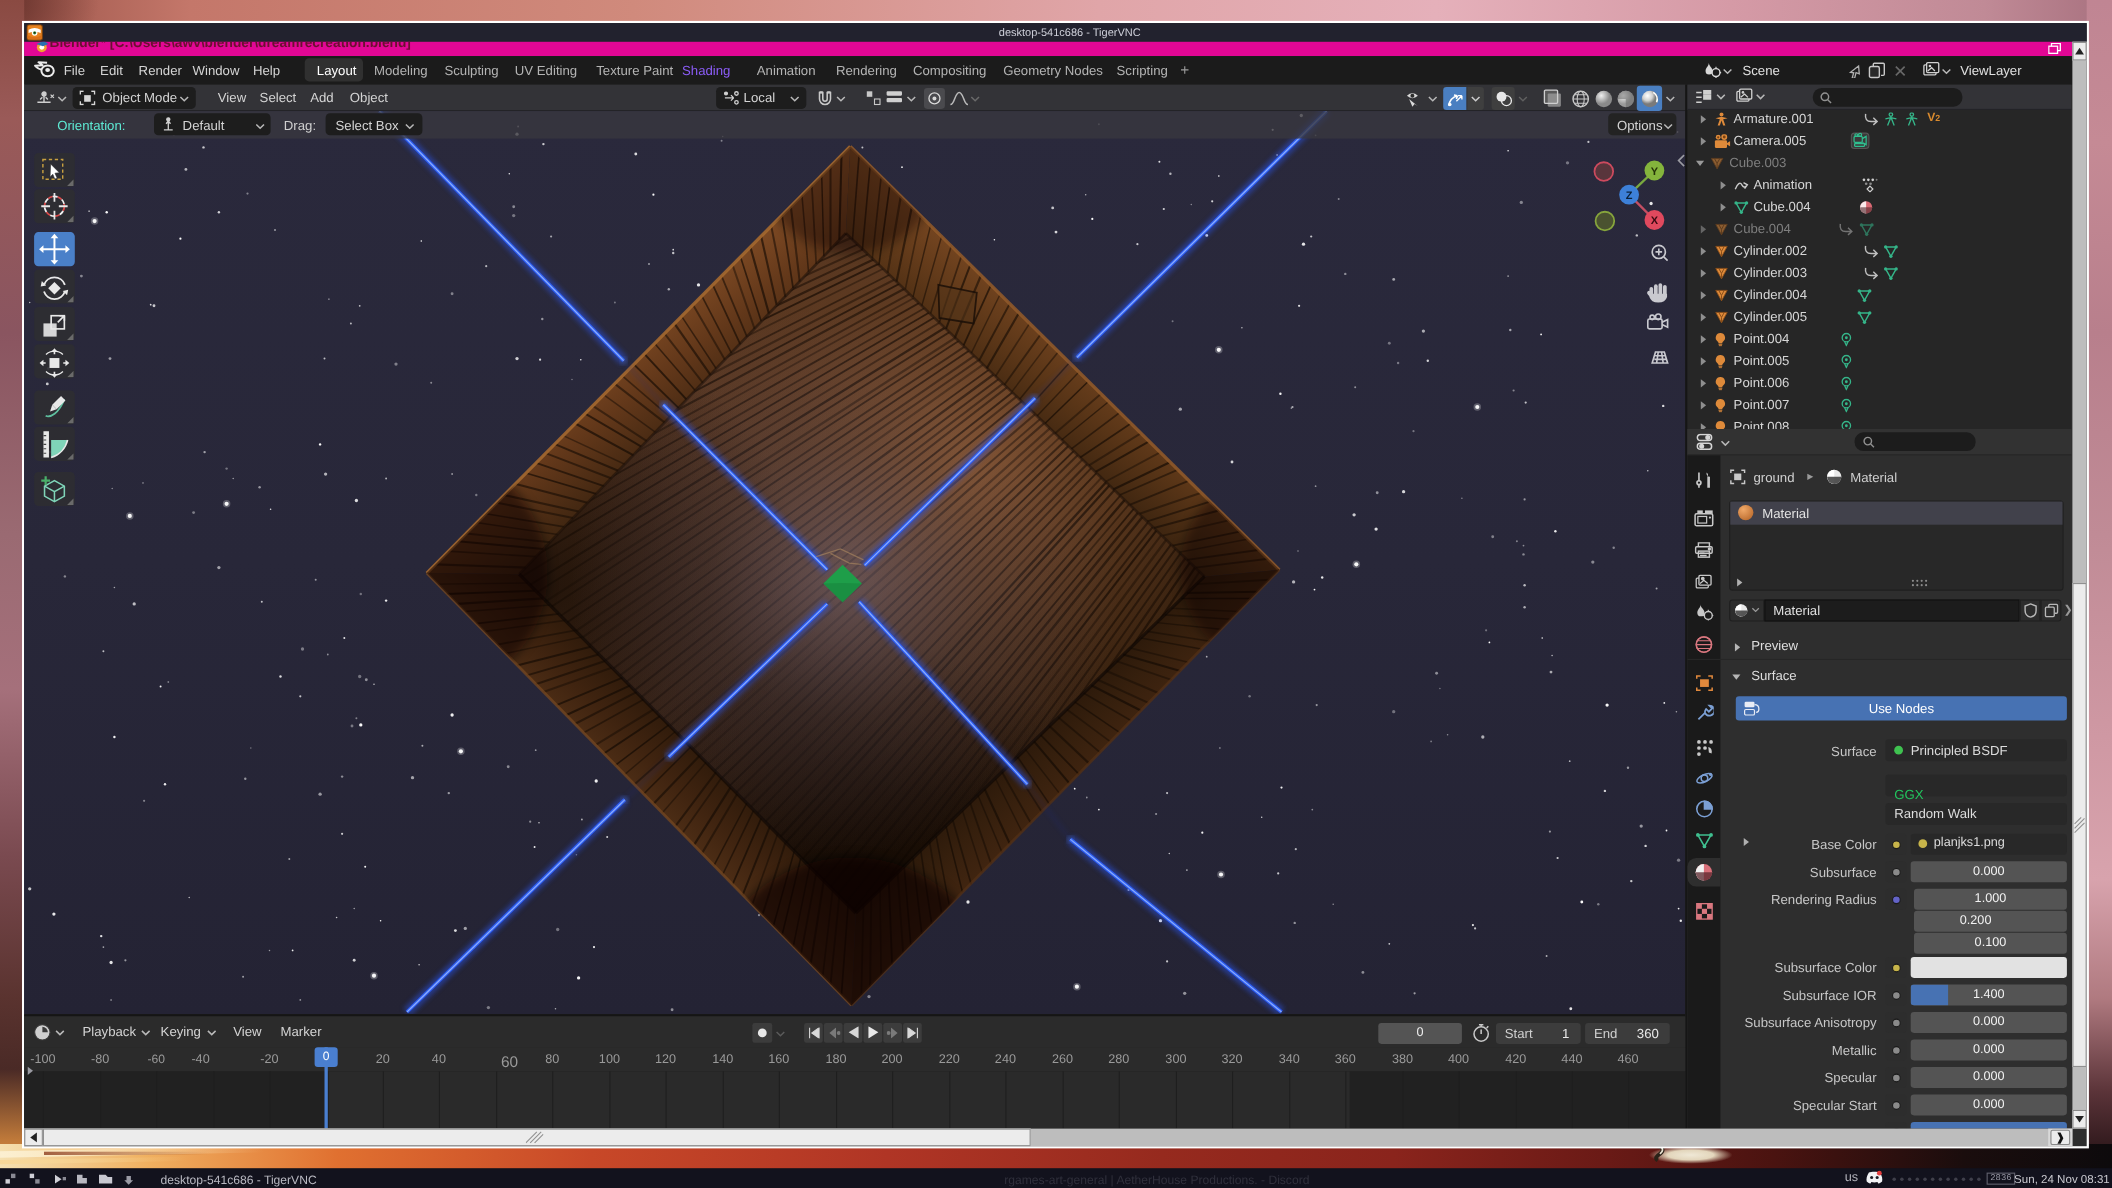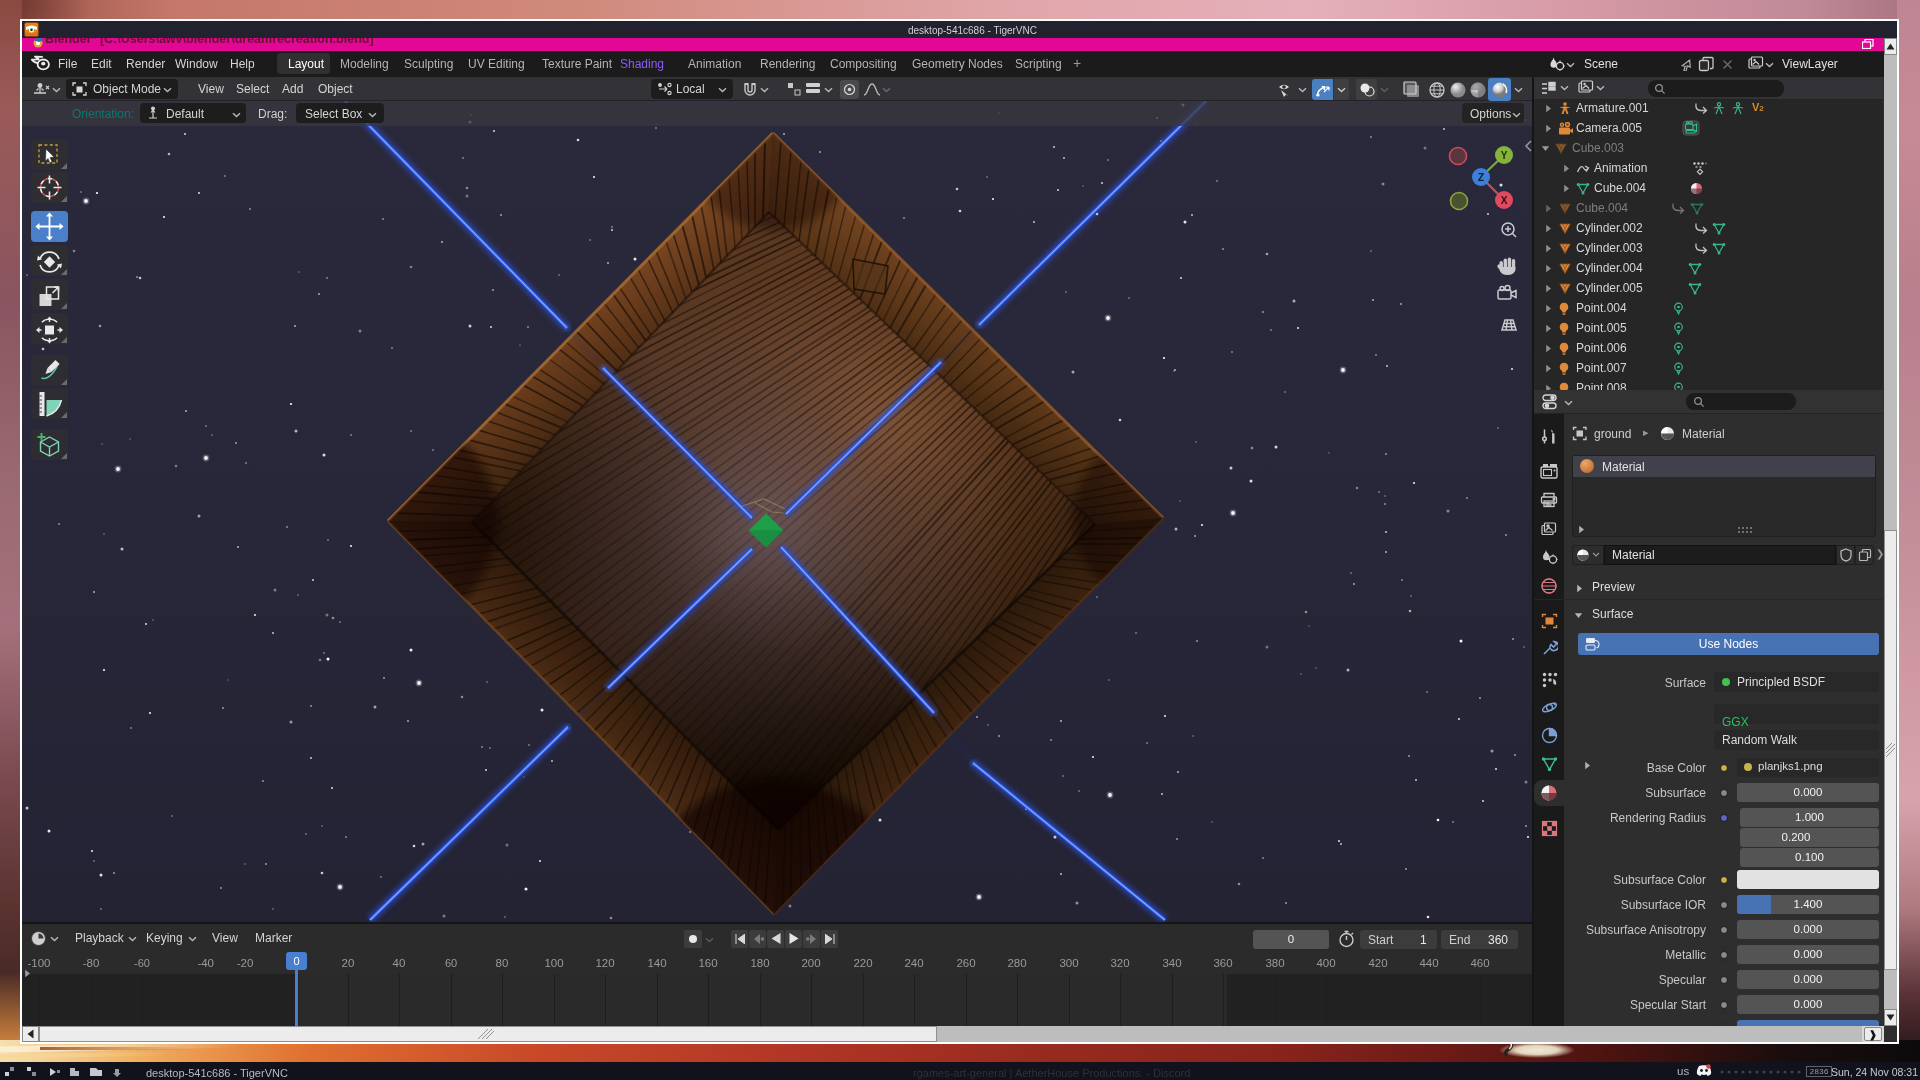--- a/index.html
+++ b/index.html
@@ -964,21 +964,21 @@
       <circle cx="568" cy="727" r="3.2" fill="#4f7cf0" opacity="0.38" filter="url(#blur2)"></circle>
       <g stroke="#a8855f" stroke-width="1.2" opacity="0.65" fill="none">
         <path d="M742,506 L764,499 L785,509"></path>
         <path d="M755,503 L772,512 L783,513"></path>
       </g>
       <polygon points="766,513.5 783.5,530.5 766,547.5 748.5,530.5" fill="#1e9e49"></polygon>
       <polygon points="766,530 783.5,530.5 766,547.5 748.5,530.5" fill="#17833c" opacity="0.55"></polygon>
     </svg>
   </div>
 <div class="abs" style="left:22px;top:101px;width:1510px;height:25px;background:rgba(56,55,63,0.80)"></div>
-<div class="abs txt" style="left:72px;top:107px;color:#0f766e">Orientation:</div>
+<div class="abs txt" style="left:52px;top:107px;color:#5eead4">Orientation:</div>
 <div class="abs dd" style="left:140px;top:103px;width:106px;height:20px"></div>
 <svg class="abs" style="left:146px;top:106px" width="14" height="14" viewBox="0 0 14 14">
     <g stroke="#d0d0d0" stroke-width="1.2" fill="none">
       <path d="M7 12 V4 M7 4 l-2 2.5 M7 4 l2 2.5 M3 12 h8"></path>
       <circle cx="7" cy="2.5" r="1.4" fill="#d0d0d0"></circle>
     </g>
   </svg>
 <div class="abs txt" style="left:166px;top:107px">Default</div>
 <svg class="abs" style="left:232px;top:112px" width="9" height="6" viewBox="0 0 9 6">
     <path d="M1 1.2 L4.5 4.6 L8 1.2" stroke="#b8b8b8" stroke-width="1.4" fill="none"></path>
@@ -1721,30 +1721,30 @@
 <div class="abs" style="left:22px;top:952px;width:1510px;height:22px;background:#2b2b2b"></div>
 <div class="abs" style="left:22px;top:974px;width:1510px;height:52px;background:#212121"></div>
 <div class="abs" style="left:299px;top:974px;width:928px;height:52px;background:#2a2a2a"></div>
 <div class="abs" style="left:39px;top:974px;width:1px;height:52px;background:#1e1e1e"></div>
 <div class="abs" style="left:19px;top:957px;width:40px;text-align:center;color:#9a9a9a;font-size:11.5px">-100</div>
 <div class="abs" style="left:91px;top:974px;width:1px;height:52px;background:#1e1e1e"></div>
 <div class="abs" style="left:71px;top:957px;width:40px;text-align:center;color:#9a9a9a;font-size:11.5px">-80</div>
 <div class="abs" style="left:142px;top:974px;width:1px;height:52px;background:#1e1e1e"></div>
 <div class="abs" style="left:122px;top:957px;width:40px;text-align:center;color:#9a9a9a;font-size:11px">-60</div>
 <div class="abs" style="left:194px;top:974px;width:1px;height:52px;background:#1e1e1e"></div>
-<div class="abs" style="left:174px;top:957px;width:40px;text-align:right;color:#9a9a9a;font-size:11.5px">-40</div>
+<div class="abs" style="left:174px;top:957px;width:40px;text-align:left;color:#9a9a9a;font-size:11.5px">-40</div>
 <div class="abs" style="left:245px;top:974px;width:1px;height:52px;background:#1e1e1e"></div>
 <div class="abs" style="left:225px;top:957px;width:40px;text-align:center;color:#9a9a9a;font-size:11.5px">-20</div>
 <div class="abs" style="left:296px;top:974px;width:1px;height:52px;background:#1e1e1e"></div>
 <div class="abs" style="left:348px;top:974px;width:1px;height:52px;background:#1e1e1e"></div>
 <div class="abs" style="left:328px;top:957px;width:40px;text-align:center;color:#9a9a9a;font-size:11.5px">20</div>
 <div class="abs" style="left:399px;top:974px;width:1px;height:52px;background:#1e1e1e"></div>
 <div class="abs" style="left:379px;top:957px;width:40px;text-align:center;color:#9a9a9a;font-size:11.5px">40</div>
 <div class="abs" style="left:451px;top:974px;width:1px;height:52px;background:#1e1e1e"></div>
-<div class="abs" style="left:431px;top:957px;width:40px;text-align:center;color:#9a9a9a;font-size:11px">60</div>
+<div class="abs" style="left:431px;top:957px;width:40px;text-align:right;color:#9a9a9a;font-size:14px">60</div>
 <div class="abs" style="left:502px;top:974px;width:1px;height:52px;background:#1e1e1e"></div>
 <div class="abs" style="left:482px;top:957px;width:40px;text-align:center;color:#9a9a9a;font-size:11.5px">80</div>
 <div class="abs" style="left:554px;top:974px;width:1px;height:52px;background:#1e1e1e"></div>
 <div class="abs" style="left:534px;top:957px;width:40px;text-align:center;color:#9a9a9a;font-size:11.5px">100</div>
 <div class="abs" style="left:605px;top:974px;width:1px;height:52px;background:#1e1e1e"></div>
 <div class="abs" style="left:585px;top:957px;width:40px;text-align:center;color:#9a9a9a;font-size:11.5px">120</div>
 <div class="abs" style="left:657px;top:974px;width:1px;height:52px;background:#1e1e1e"></div>
 <div class="abs" style="left:637px;top:957px;width:40px;text-align:center;color:#9a9a9a;font-size:11.5px">140</div>
 <div class="abs" style="left:708px;top:974px;width:1px;height:52px;background:#1e1e1e"></div>
 <div class="abs" style="left:688px;top:957px;width:40px;text-align:center;color:#9a9a9a;font-size:11.5px">160</div>

